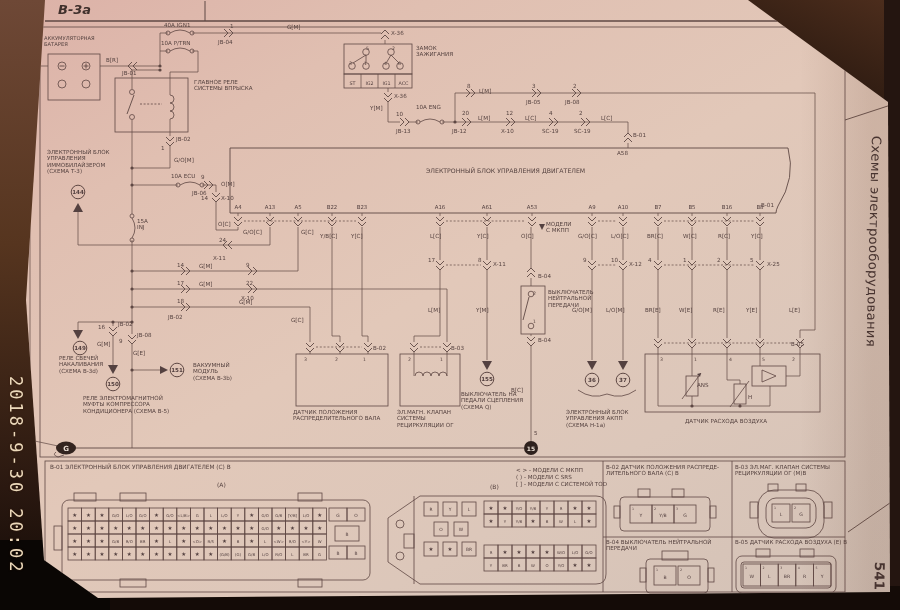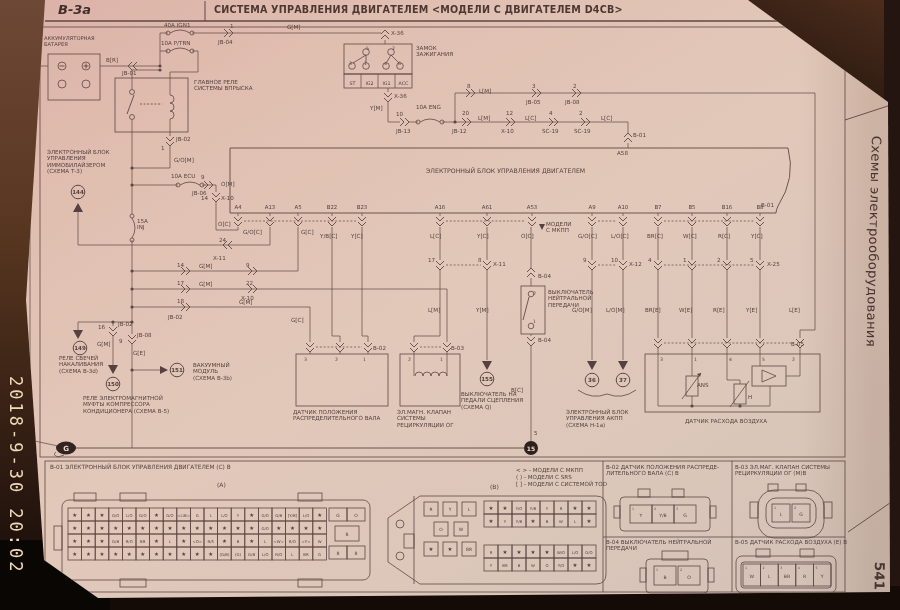--- a/index.html
+++ b/index.html
@@ -34,21 +34,20 @@
 
 <div class="photo">
   <div class="bg-left"></div>
   <div class="bg-topright"></div>
   <div class="bg-right"></div>
   <div class="bg-bottom"></div>
   <div class="bg-bl"></div>
 
   <div class="page">
     <div class="hdr-code">B-3a</div>
-    <div class="hdr-title">СИСТЕМА УПРАВЛЕНИЯ ДВИГАТЕЛЕМ &lt;МОДЕЛИ С ДВИГАТЕЛЕМ D4CB&gt;</div>
     <svg id="wiring" width="900" height="610">
         <line x1="45" y1="21" x2="848" y2="21" stroke="#5f4844" stroke-width="1.3"></line>
         <line x1="205" y1="1" x2="205" y2="21" stroke="#5f4844" stroke-width="1"></line>
         <rect x="40" y="27" width="805" height="430" fill="none" stroke="#5f4844" stroke-width="0.8" rx="0"></rect>
         <rect x="45" y="461" width="800" height="131" fill="none" stroke="#5f4844" stroke-width="0.8" rx="0"></rect>
         <line x1="603" y1="461" x2="603" y2="592" stroke="#5f4844" stroke-width="0.8"></line>
         <line x1="732" y1="461" x2="732" y2="592" stroke="#5f4844" stroke-width="0.8"></line>
         <line x1="603" y1="537" x2="845" y2="537" stroke="#5f4844" stroke-width="0.8"></line>
         <line x1="845" y1="120" x2="900" y2="102" stroke="#5f4844" stroke-width="0.9"></line>
         <line x1="848" y1="532" x2="900" y2="496" stroke="#5f4844" stroke-width="0.9"></line>

